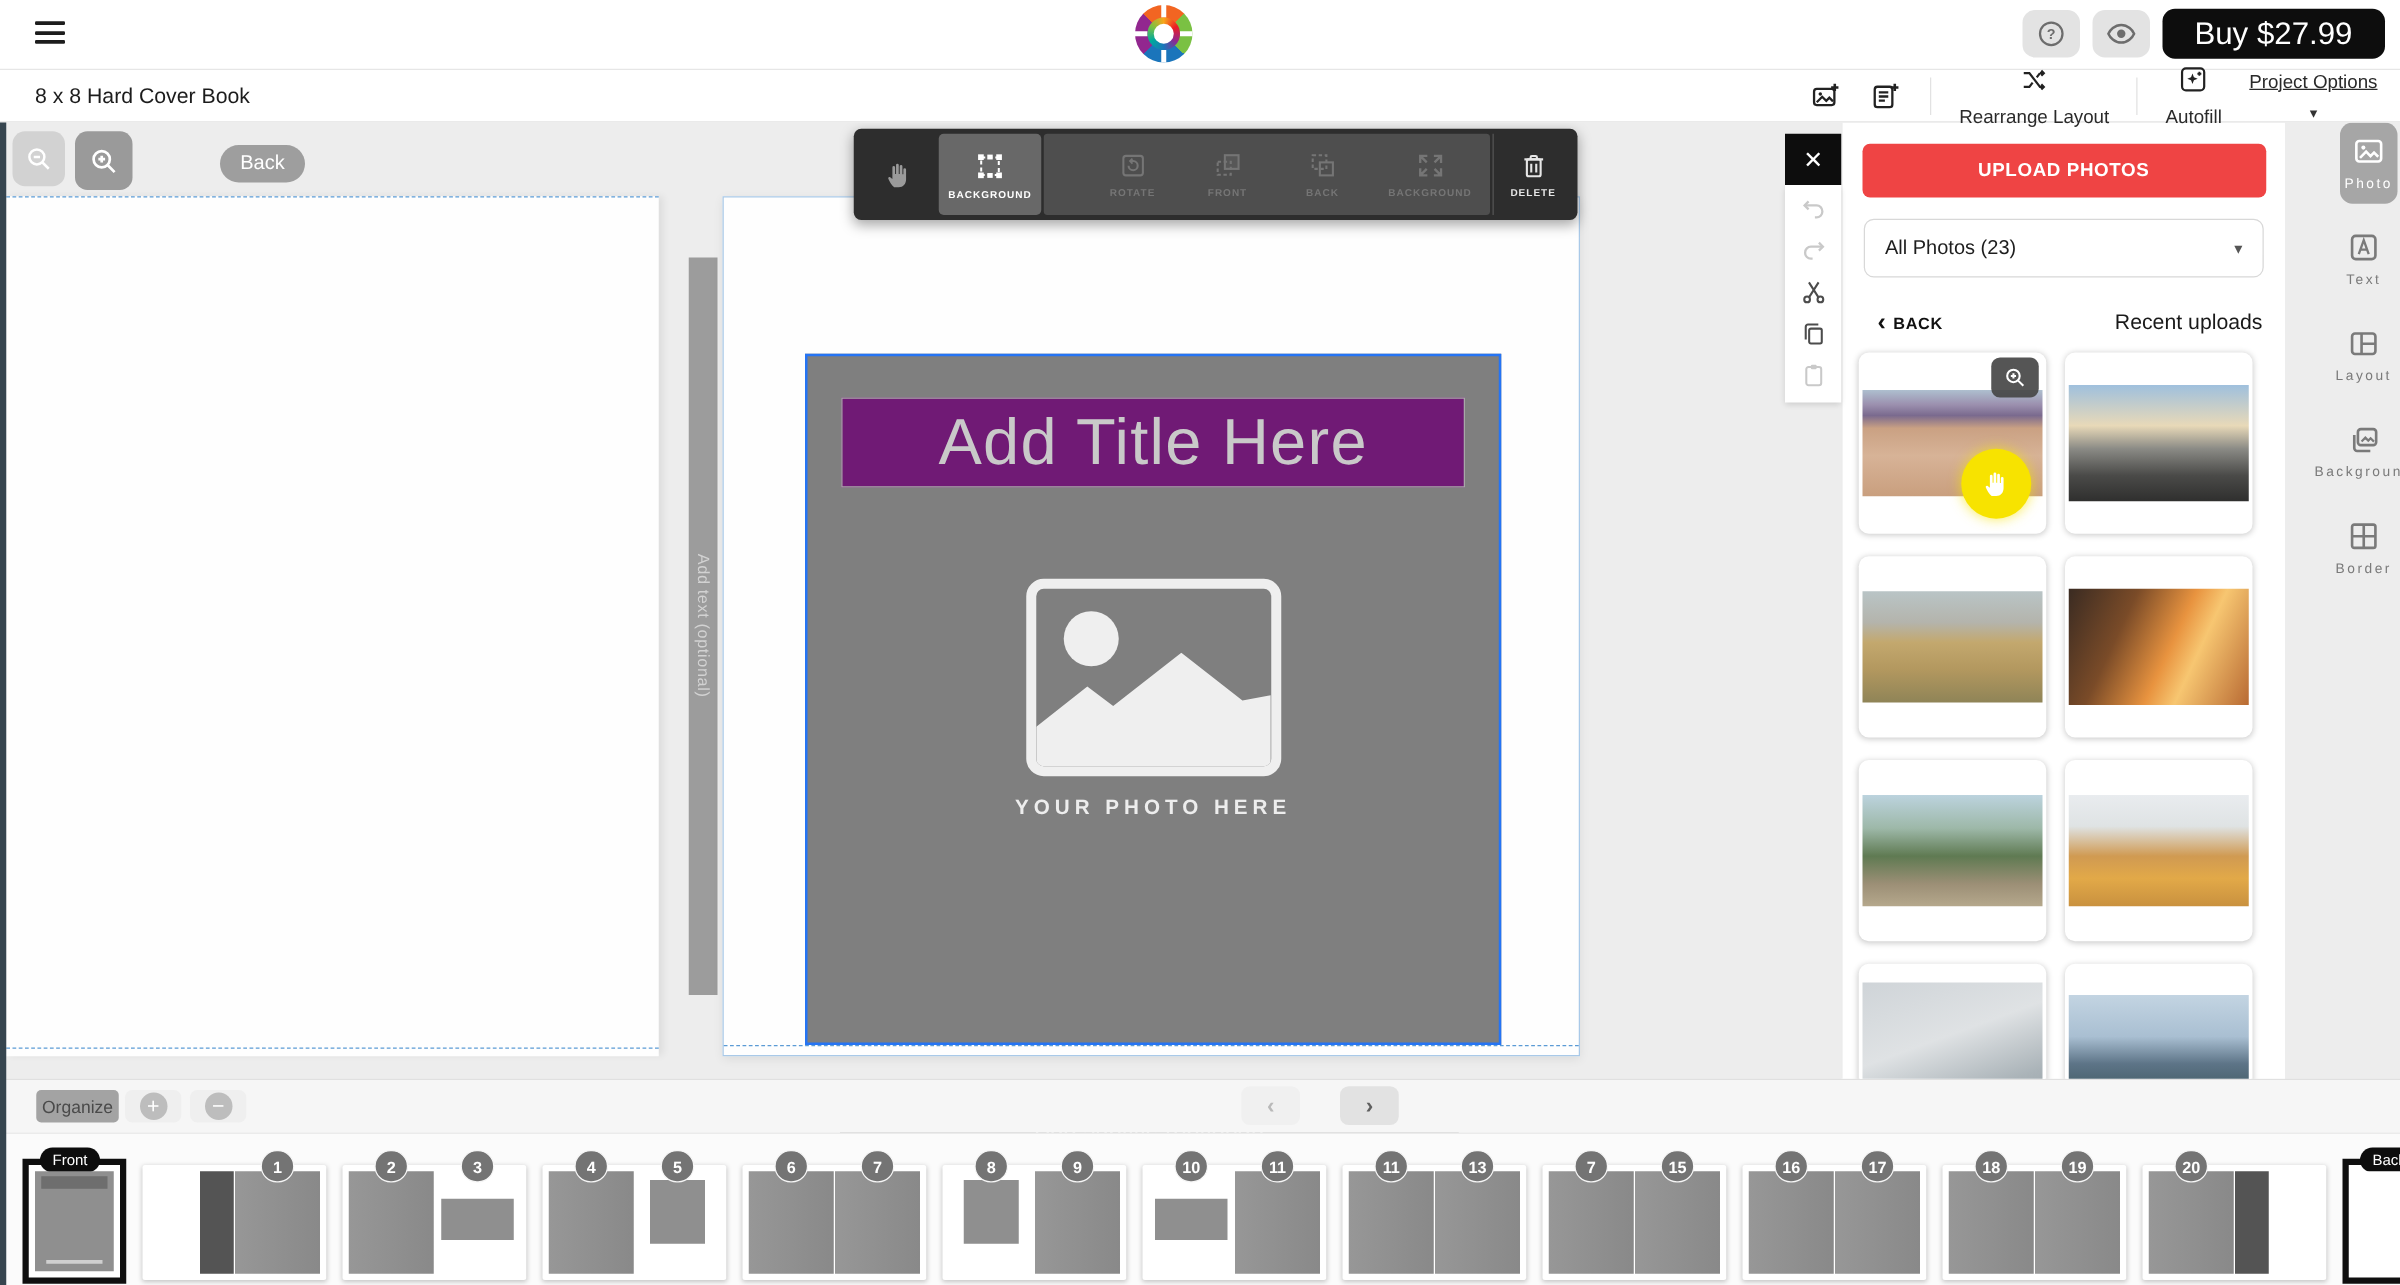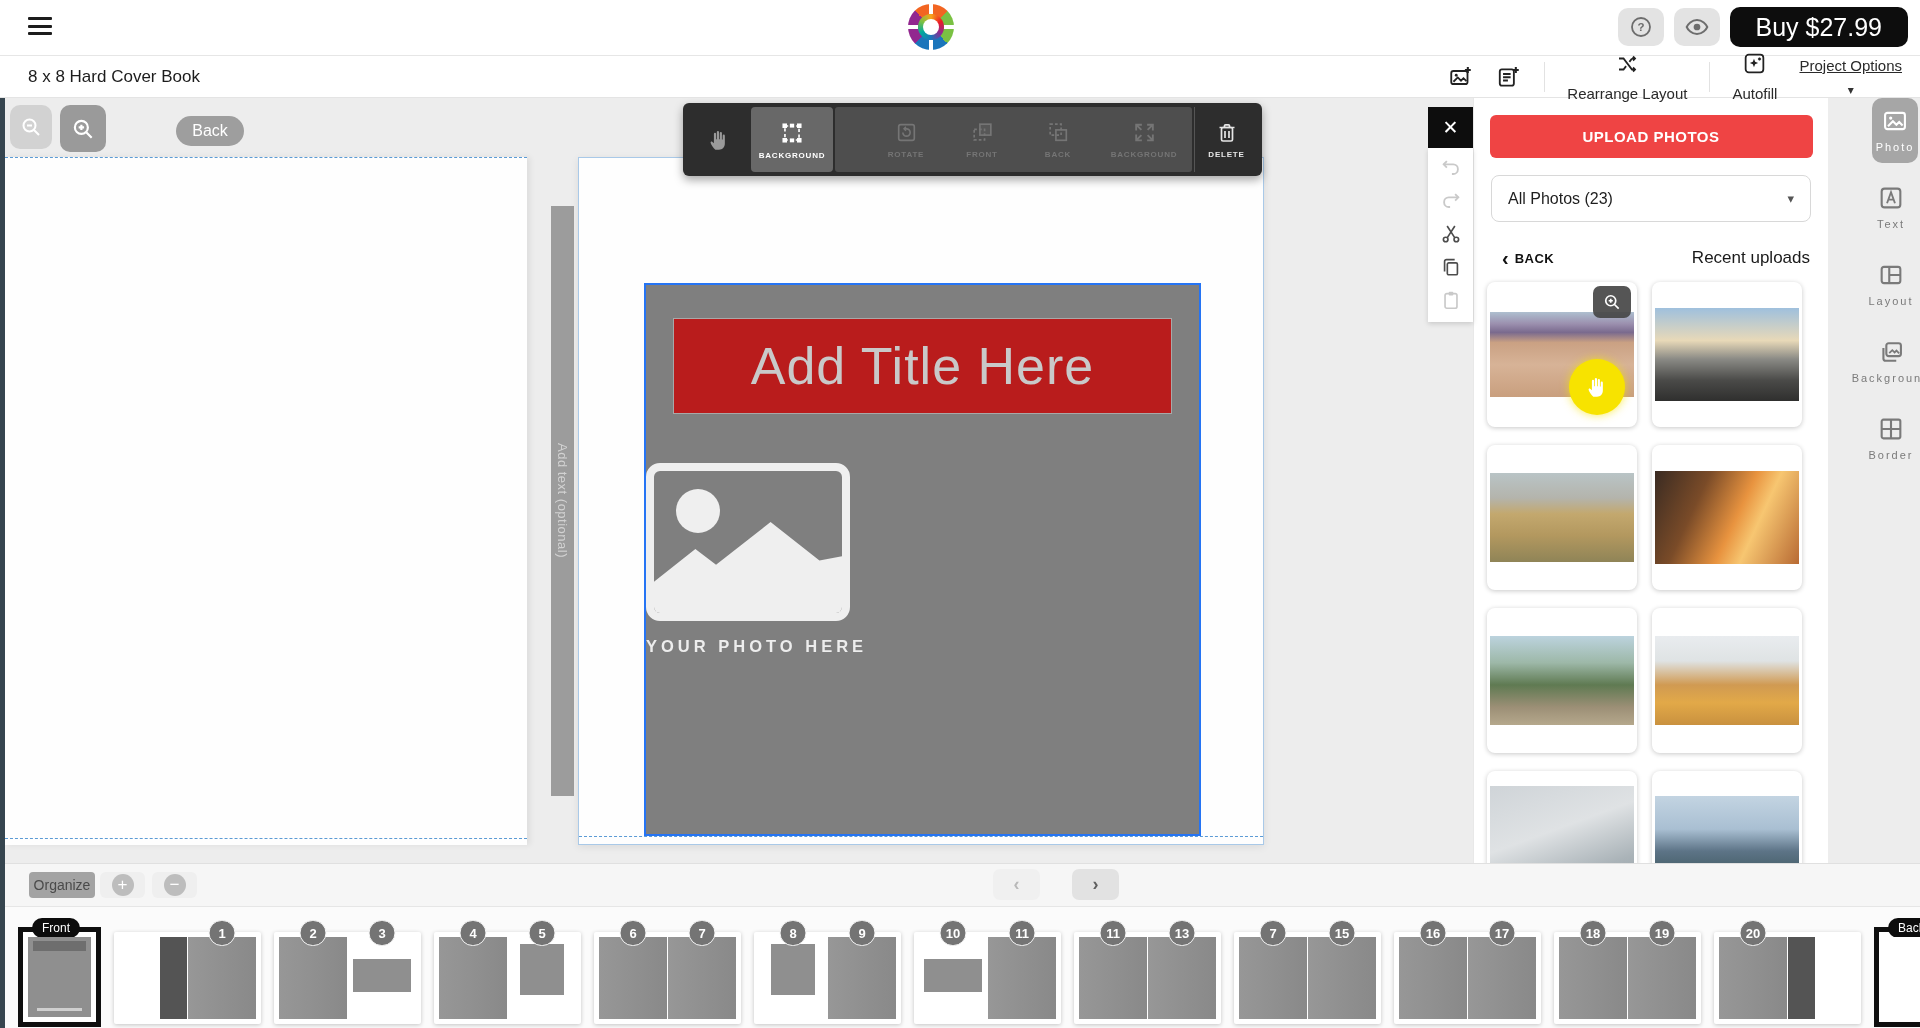--- a/index.html
+++ b/index.html
@@ -48,24 +48,24 @@
           border-top:1px dashed #5b9bd5; box-shadow:3px 0 6px rgba(0,0,0,.07); }
   .backcover-sheet::after { content:''; position:absolute; left:0; right:0; bottom:6px; border-top:1px dashed #5b9bd5; }
   .spine { position:absolute; left:551px; top:108px; width:23px; height:590px; background:#9c9c9c;
           display:flex; align-items:center; justify-content:center; cursor:pointer; }
   .spine span { writing-mode:vertical-rl; font-size:13px; color:#d2d2d2; letter-spacing:.5px; white-space:nowrap; }
   .cover-sheet { position:absolute; left:578px; top:59px; width:686px; height:688px; background:#fefefe;
           border:1px solid #a9c9e8; box-shadow:0 2px 8px rgba(0,0,0,.08); }
   .cover-sheet .bleed-line { position:absolute; left:0; right:0; bottom:7px; border-top:1px dashed #5b9bd5; }
   .cover-design { position:absolute; left:65px; top:125px; width:557px; height:553px; background:#7f7f7f;
           border:2px solid #2574f4; cursor:pointer; }
-  .title-box { position:absolute; left:27px; right:27px; top:33px; height:96px; background:#b91c1c; border:1px solid #a8a8a8;
+  .title-box { position:absolute; left:27px; right:27px; top:33px; height:72px; background:#701a75; border:1px solid #a8a8a8;
           display:flex; align-items:center; justify-content:center; cursor:text; }
   .title-box span { font-size:52px; font-weight:300; color:#c9c9c9; letter-spacing:1px; }
-  .photo-ph { position:absolute; left:0; right:0; top:178px; display:flex; flex-direction:column; }
+  .photo-ph { position:absolute; left:0; right:0; top:178px; display:flex; flex-direction:column; align-items:center; }
   .ph-frame { width:204px; height:158px; border:8px solid #efefef; border-radius:14px; position:relative; overflow:hidden; }
   .ph-sun { position:absolute; left:22px; top:18px; width:44px; height:44px; border-radius:50%; background:#efefef; }
   .ph-mtn { position:absolute; left:0; right:0; bottom:0; height:100%; background:#efefef;
           clip-path:polygon(0 78%, 22% 55%, 33% 66%, 62% 36%, 88% 63%, 100% 60%, 100% 100%, 0 100%); }
   .ph-label { margin-top:16px; font-size:16.5px; font-weight:bold; letter-spacing:4px; color:#ededed; }
   .subtitle-bar { position:absolute; left:93px; right:96px; top:732px; height:28px; background:#6f6f6f;
           display:flex; align-items:center; justify-content:center; cursor:text; }
   .subtitle-bar span { font-size:19px; color:#dcdcdc; }
 
   

